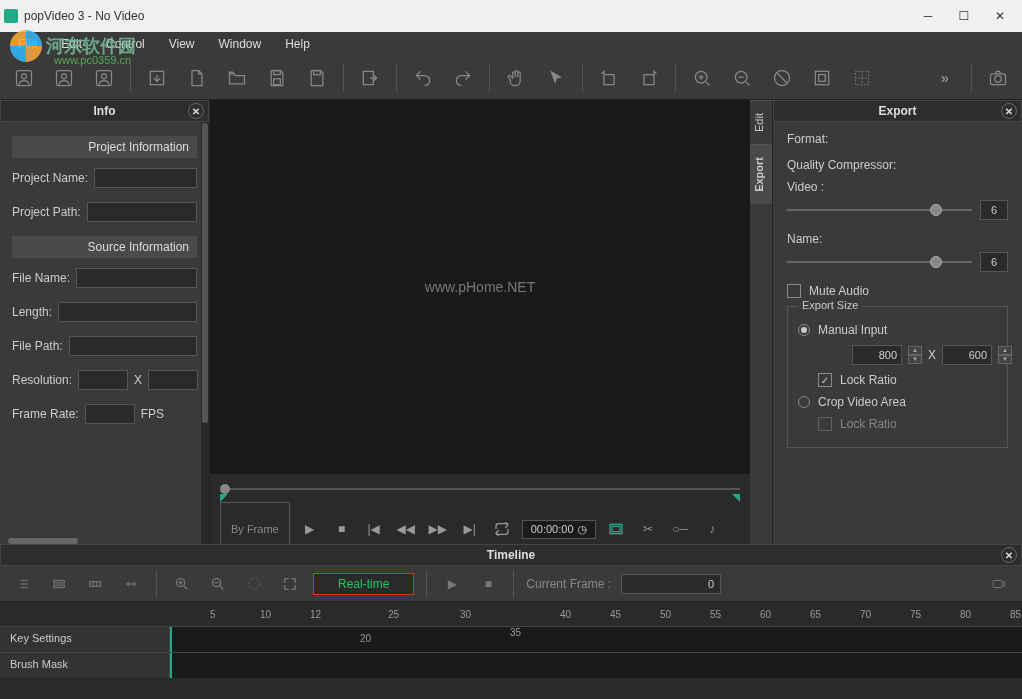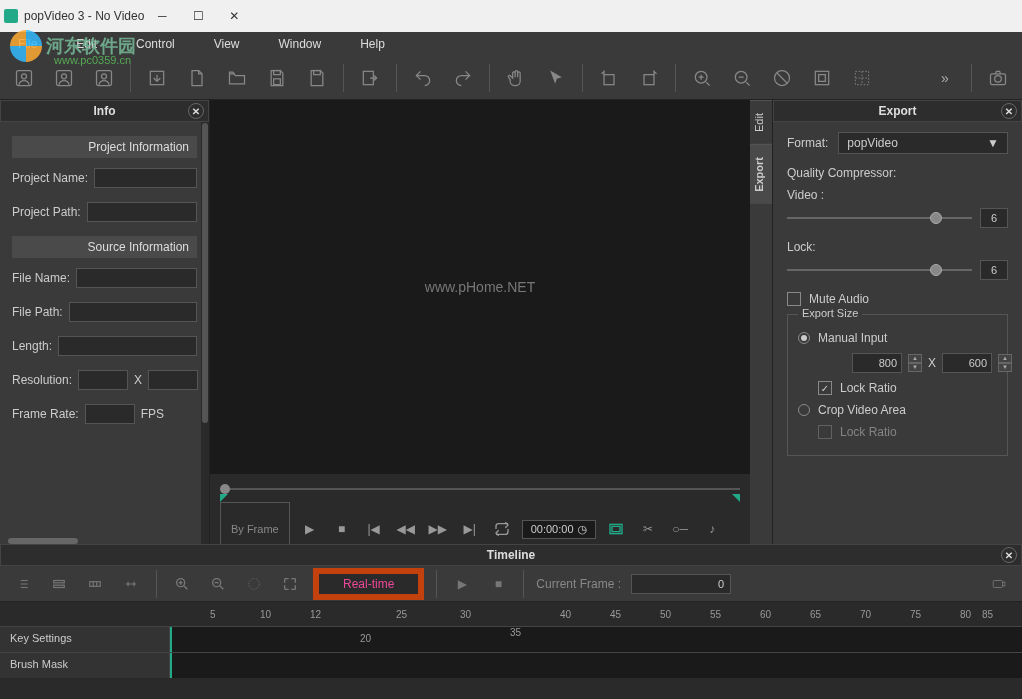--- a/index.html
+++ b/index.html
@@ -1,22 +1,22 @@
 <!DOCTYPE html>
 <html><head>
 <meta charset="utf-8">
 <style>
 * { box-sizing: border-box; margin: 0; padding: 0; font-family: "Segoe UI", Arial, sans-serif; }
 body { background: #2a2a2a; color: #ccc; font-size: 12px; width: 1022px; height: 699px; overflow: hidden; position: relative; }
-.titlebar { height: 28px; background: #f0f0f0; display: flex; align-items: center; padding: 16px 4px; color: #333; font-size: 12px; }
+.titlebar { height: 28px; background: #f0f0f0; display: flex; align-items: center; justify-content: space-between; padding: 16px 4px; color: #333; font-size: 12px; }
 .titlebar-left { display: flex; align-items: center; gap: 6px; }
 .app-icon { width: 14px; height: 14px; background: #2a8; border-radius: 2px; }
 .win-controls { display: flex; gap: 0; }
 .win-btn { width: 36px; height: 24px; display: flex; align-items: center; justify-content: center; color: #333; cursor: pointer; }
-.menubar { height: 24px; background: #3a3a3a; display: flex; align-items: center; padding: 0 8px; gap: 19px; }
+.menubar { height: 24px; background: #3a3a3a; display: flex; align-items: center; padding: 0 8px; gap: 4px; }
 .menu-item { padding: 4px 10px; color: #ddd; cursor: pointer; font-size: 12px; }
 .toolbar { height: 44px; background: #3a3a3a; display: flex; align-items: center; padding: 0 8px; gap: 8px; border-bottom: 1px solid #222; }
 .tool-btn { width: 32px; height: 32px; display: flex; align-items: center; justify-content: center; color: #888; cursor: pointer; }
 .tool-btn svg { width: 20px; height: 20px; }
 .tool-sep { width: 1px; height: 28px; background: #555; margin: 0 2px; }
 .main-area { display: flex; height: 444px; }
 .panel { background: #3a3a3a; display: flex; flex-direction: column; }
 .panel-header { height: 22px; background: #2d2d2d; display: flex; align-items: center; justify-content: center; position: relative; color: #ddd; font-size: 12px; font-weight: bold; border: 1px solid #444; }
 .panel-close { position: absolute; right: 4px; top: 2px; width: 16px; height: 16px; display: flex; align-items: center; justify-content: center; cursor: pointer; border: 1px solid #666; border-radius: 8px; font-size: 10px; }
 .left-panel { width: 210px; border-right: 1px solid #222; }
@@ -55,21 +55,21 @@
 .fieldset-legend { position: absolute; top: -8px; left: 10px; background: #3a3a3a; padding: 0 4px; font-size: 11px; color: #ccc; }
 .radio-row { display: flex; align-items: center; gap: 8px; margin: 6px 0; }
 .radio { width: 12px; height: 12px; border: 1px solid #888; border-radius: 6px; display: flex; align-items: center; justify-content: center; cursor: pointer; }
 .radio.checked::after { content: ""; width: 6px; height: 6px; background: #ccc; border-radius: 3px; }
 .size-inputs { display: flex; align-items: center; gap: 6px; margin: 8px 0 8px 20px; padding-left: 34px; }
 .spinner { display: flex; flex-direction: column; }
 .spin-btn { width: 14px; height: 9px; background: #444; border: 1px solid #666; font-size: 6px; line-height: 6px; text-align: center; cursor: pointer; color: #aaa; }
 .timeline { background: #3a3a3a; }
 .timeline-toolbar { height: 36px; display: flex; align-items: center; padding: 0 10px; gap: 10px; border-bottom: 1px solid #222; }
 .tl-btn { width: 26px; height: 24px; display: flex; align-items: center; justify-content: center; color: #777; cursor: pointer; }
-.realtime-btn { background: #2a2a2a; border: 6px solid #c2410c; padding: 3px 24px; color: #ec4899; font-size: 12px; cursor: pointer; }
+.realtime-btn { background: #2a2a2a; border: 1px solid #c2410c; padding: 3px 24px; color: #22c55e; font-size: 12px; cursor: pointer; }
 .frame-input { width: 100px; height: 20px; background: #2a2a2a; border: 1px solid #555; text-align: right; padding: 0 6px; color: #ccc; font-size: 11px; }
 .ruler { height: 24px; background: #2a2a2a; display: flex; align-items: center; position: relative; padding-left: 170px; }
 .ruler-mark { position: absolute; font-size: 10px; color: #999; }
 .tracks { background: #2a2a2a; }
 .track-row { display: flex; height: 26px; border-top: 1px solid #444; }
 .track-label { width: 170px; padding: 5px 10px; background: #333; border-right: 1px solid #444; font-size: 11px; color: #ccc; }
 .track-content { flex: 1; background: #1a1a1a; border-left: 2px solid #2a8; }
 .vscroll-l { position: absolute; right: 0; top: 0; bottom: 0; width: 8px; background: #2a2a2a; }
 .vscroll-thumb { width: 6px; margin: 1px; background: #555; height: 80px; border-radius: 3px; }
 .watermark-logo { position: absolute; top: 30px; left: 10px; z-index: 100; display: flex; align-items: center; gap: 4px; pointer-events: none; opacity: 0.85; }
@@ -265,25 +265,25 @@
       <div class="field-row">
         <span class="field-label">Project Path:</span>
         <input class="field-input" style="">
       </div>
       <div class="section-header">Source Information</div>
       <div class="field-row">
         <span class="field-label">File Name:</span>
         <input class="field-input" style="">
       </div>
       <div class="field-row">
+        <span class="field-label">Length:</span>
+        <input class="field-input" style="">
+      </div>
+      <div class="field-row">
         <span class="field-label">File Path:</span>
-        <input class="field-input" style="">
-      </div>
-      <div class="field-row">
-        <span class="field-label">Length:</span>
         <input class="field-input" style="">
       </div>
       <div class="field-row">
         <span class="field-label">Resolution:</span>
         <input class="field-input small" style="">
         <span>X</span>
         <input class="field-input small" style="">
       </div>
       <div class="field-row">
         <span class="field-label">Frame Rate:</span>
@@ -344,34 +344,30 @@
   </div>
 
   <div class="panel right-panel">
     <div class="panel-header">
       <span>Export</span>
       <div class="panel-close">✕</div>
     </div>
     <div class="right-content">
       <div class="format-row">
         <span>Format:</span>
-        <div class="dropdown">
-          <span>popVideo</span>
-          <span>▼</span>
-        </div>
       </div>
       <div style="margin-bottom:8px;">Quality Compressor:</div>
       <div>Video :</div>
       <div class="slider-row">
         <div class="slider-track">
             <div class="slider-handle"></div>
           </div>
         <div class="slider-val">6</div>
       </div>
-      <div>Lock:</div>
+      <div>Name:</div>
       <div class="slider-row">
         <div class="slider-track">
             <div class="slider-handle"></div>
           </div>
         <div class="slider-val">6</div>
       </div>
       <div class="checkbox-row">
         <div class="chk"></div>
         <span>Mute Audio</span>
       </div>
@@ -475,33 +471,33 @@
           <rect x="2" y="6" width="16" height="12" rx="2"></rect>
           <path d="M18 10l4-2v8l-4-2"></path>
         </svg>
       </div>
   </div>
   <div class="ruler" id="ruler">
       <span class="ruler-mark" style="left: 210px;">5</span>
       <span class="ruler-mark" style="left: 260px;">10</span>
       <span class="ruler-mark" style="left: 310px;">12</span>
       <span class="ruler-mark" style="left: 360px; margin-top: 48px;">20</span>
-      <span class="ruler-mark" style="left: 396px;">25</span>
+      <span class="ruler-mark" style="left: 388px;">25</span>
       <span class="ruler-mark" style="left: 460px;">30</span>
       <span class="ruler-mark" style="left: 510px; margin-top: 36px;">35</span>
       <span class="ruler-mark" style="left: 560px;">40</span>
       <span class="ruler-mark" style="left: 610px;">45</span>
       <span class="ruler-mark" style="left: 660px;">50</span>
       <span class="ruler-mark" style="left: 710px;">55</span>
       <span class="ruler-mark" style="left: 760px;">60</span>
       <span class="ruler-mark" style="left: 810px;">65</span>
       <span class="ruler-mark" style="left: 860px;">70</span>
       <span class="ruler-mark" style="left: 910px;">75</span>
       <span class="ruler-mark" style="left: 960px;">80</span>
-      <span class="ruler-mark" style="left: 982px;">85</span>
+      <span class="ruler-mark" style="left: 1010px;">85</span>
     </div>
   <div class="tracks">
     <div class="track-row">
       <div class="track-label">Key Settings</div>
       <div class="track-content"></div>
     </div>
     <div class="track-row">
       <div class="track-label">Brush Mask</div>
       <div class="track-content"></div>
     </div>

